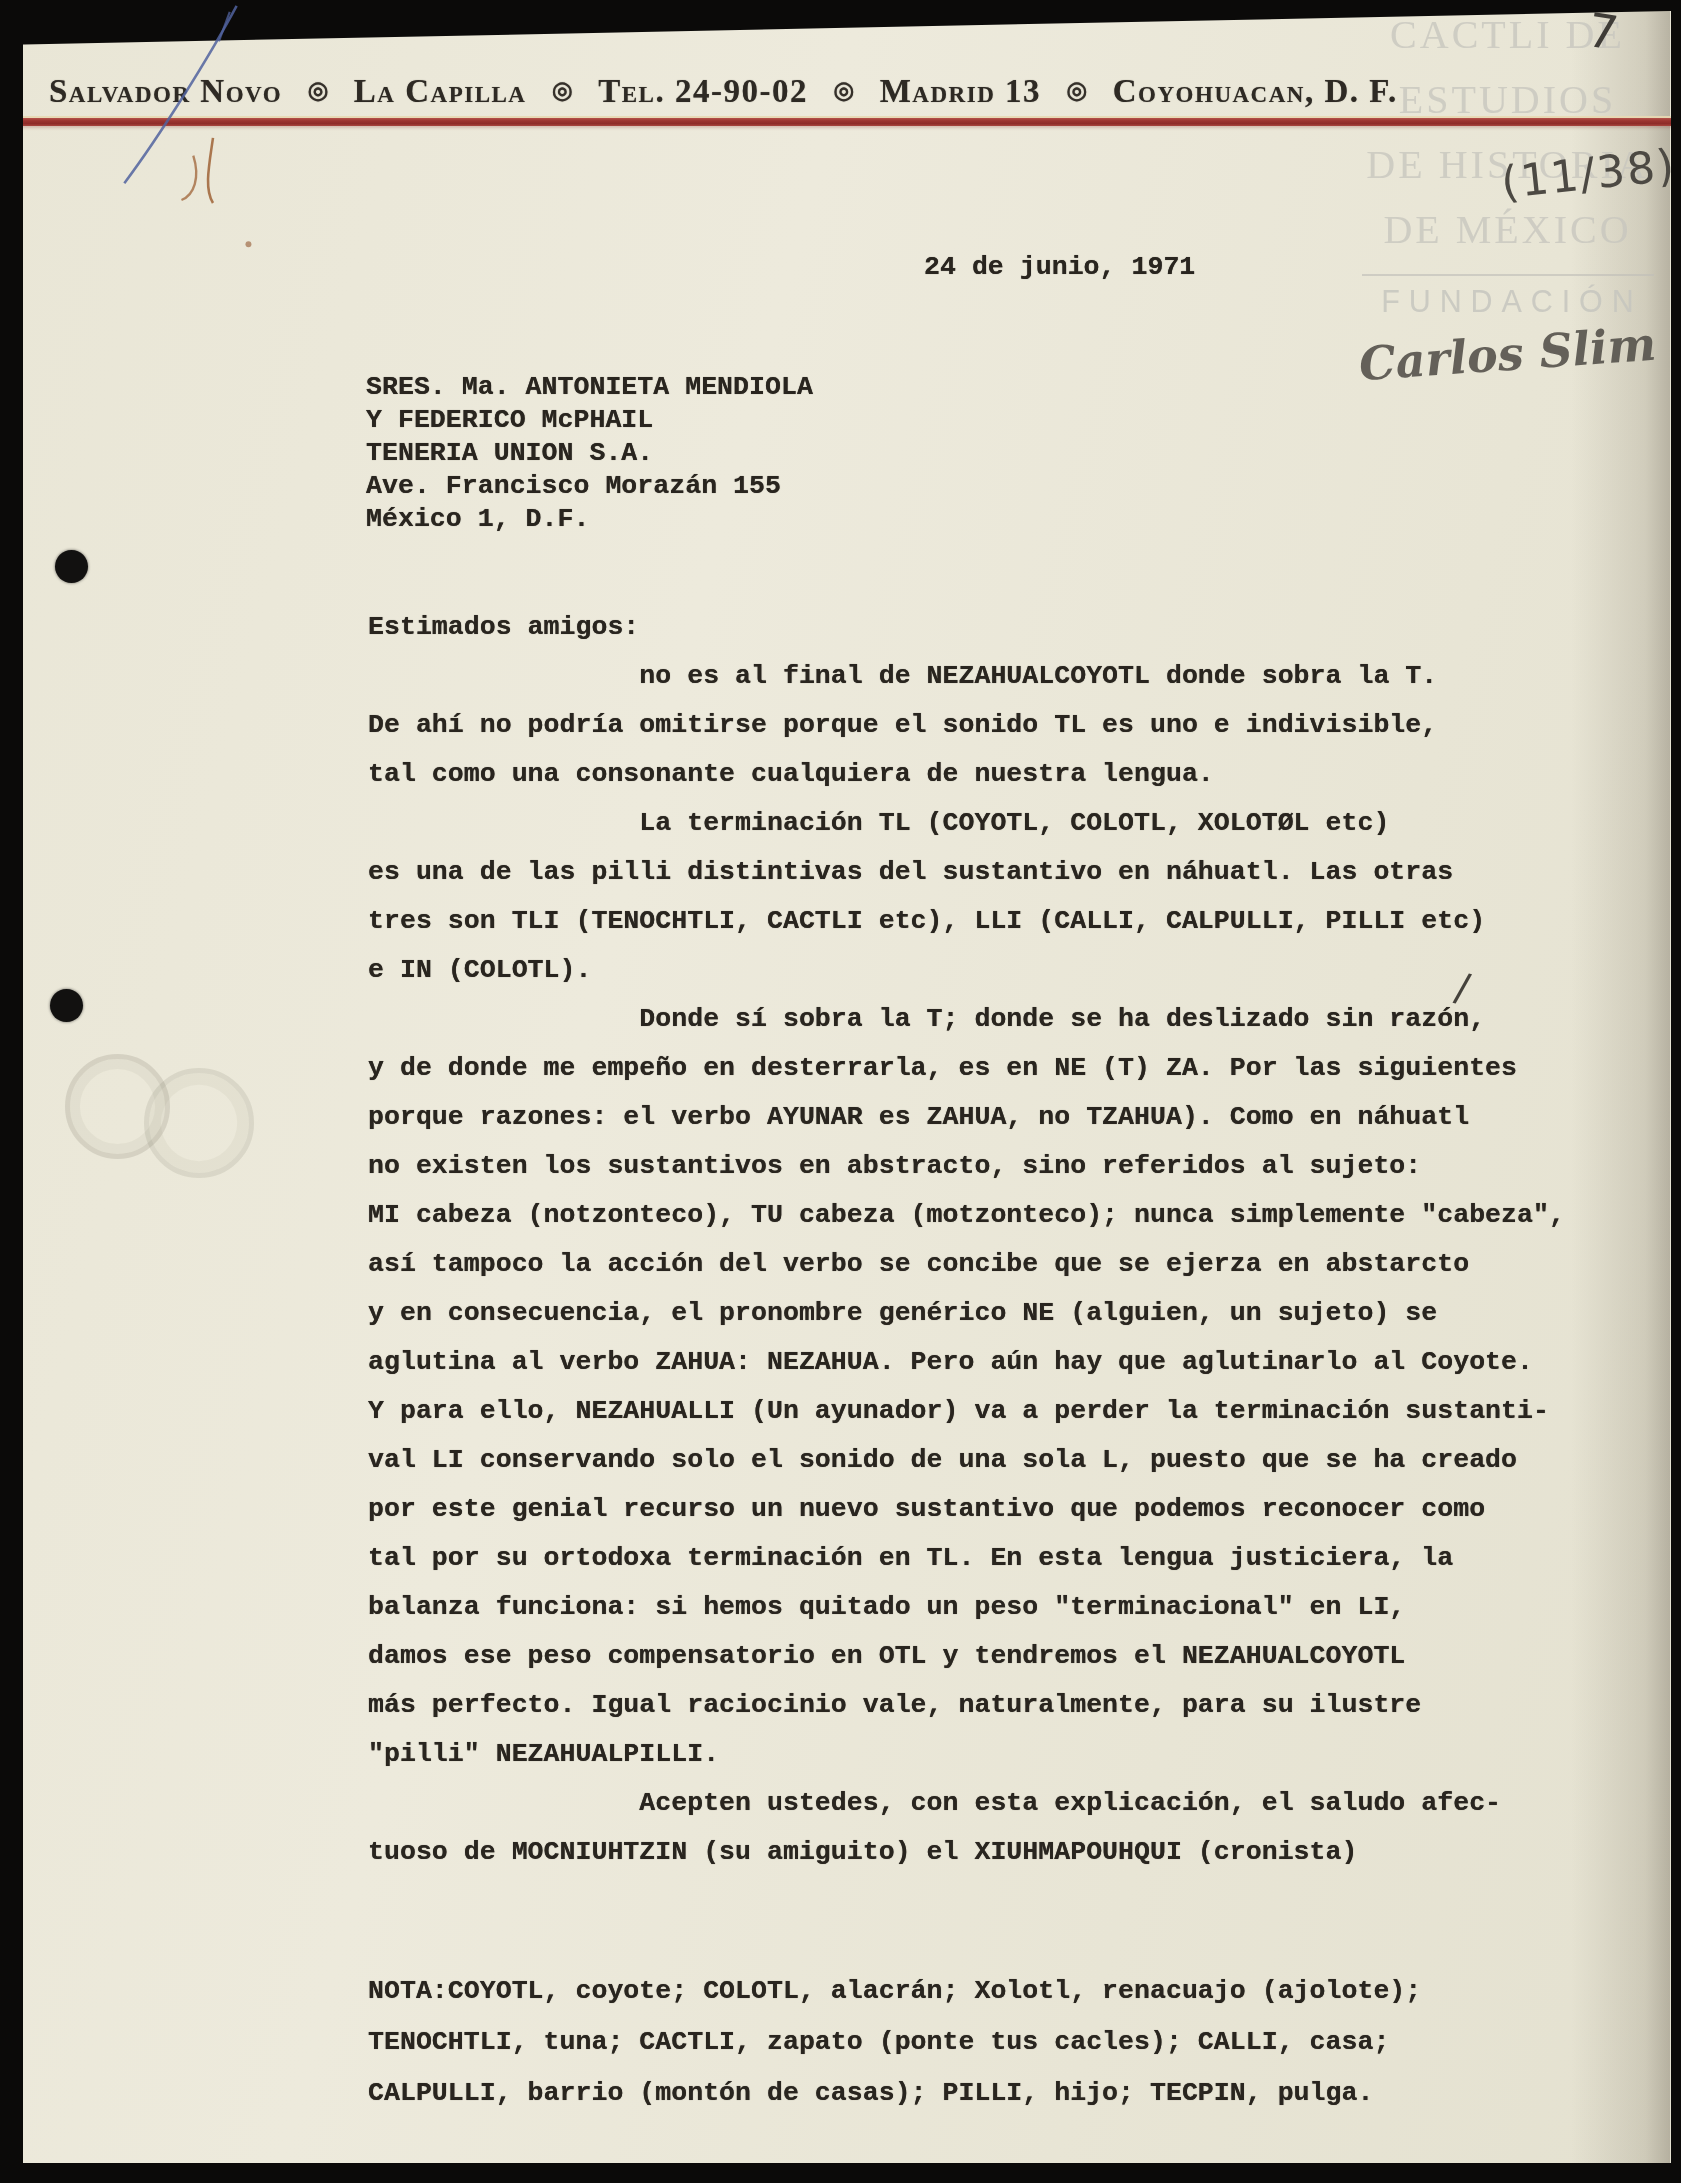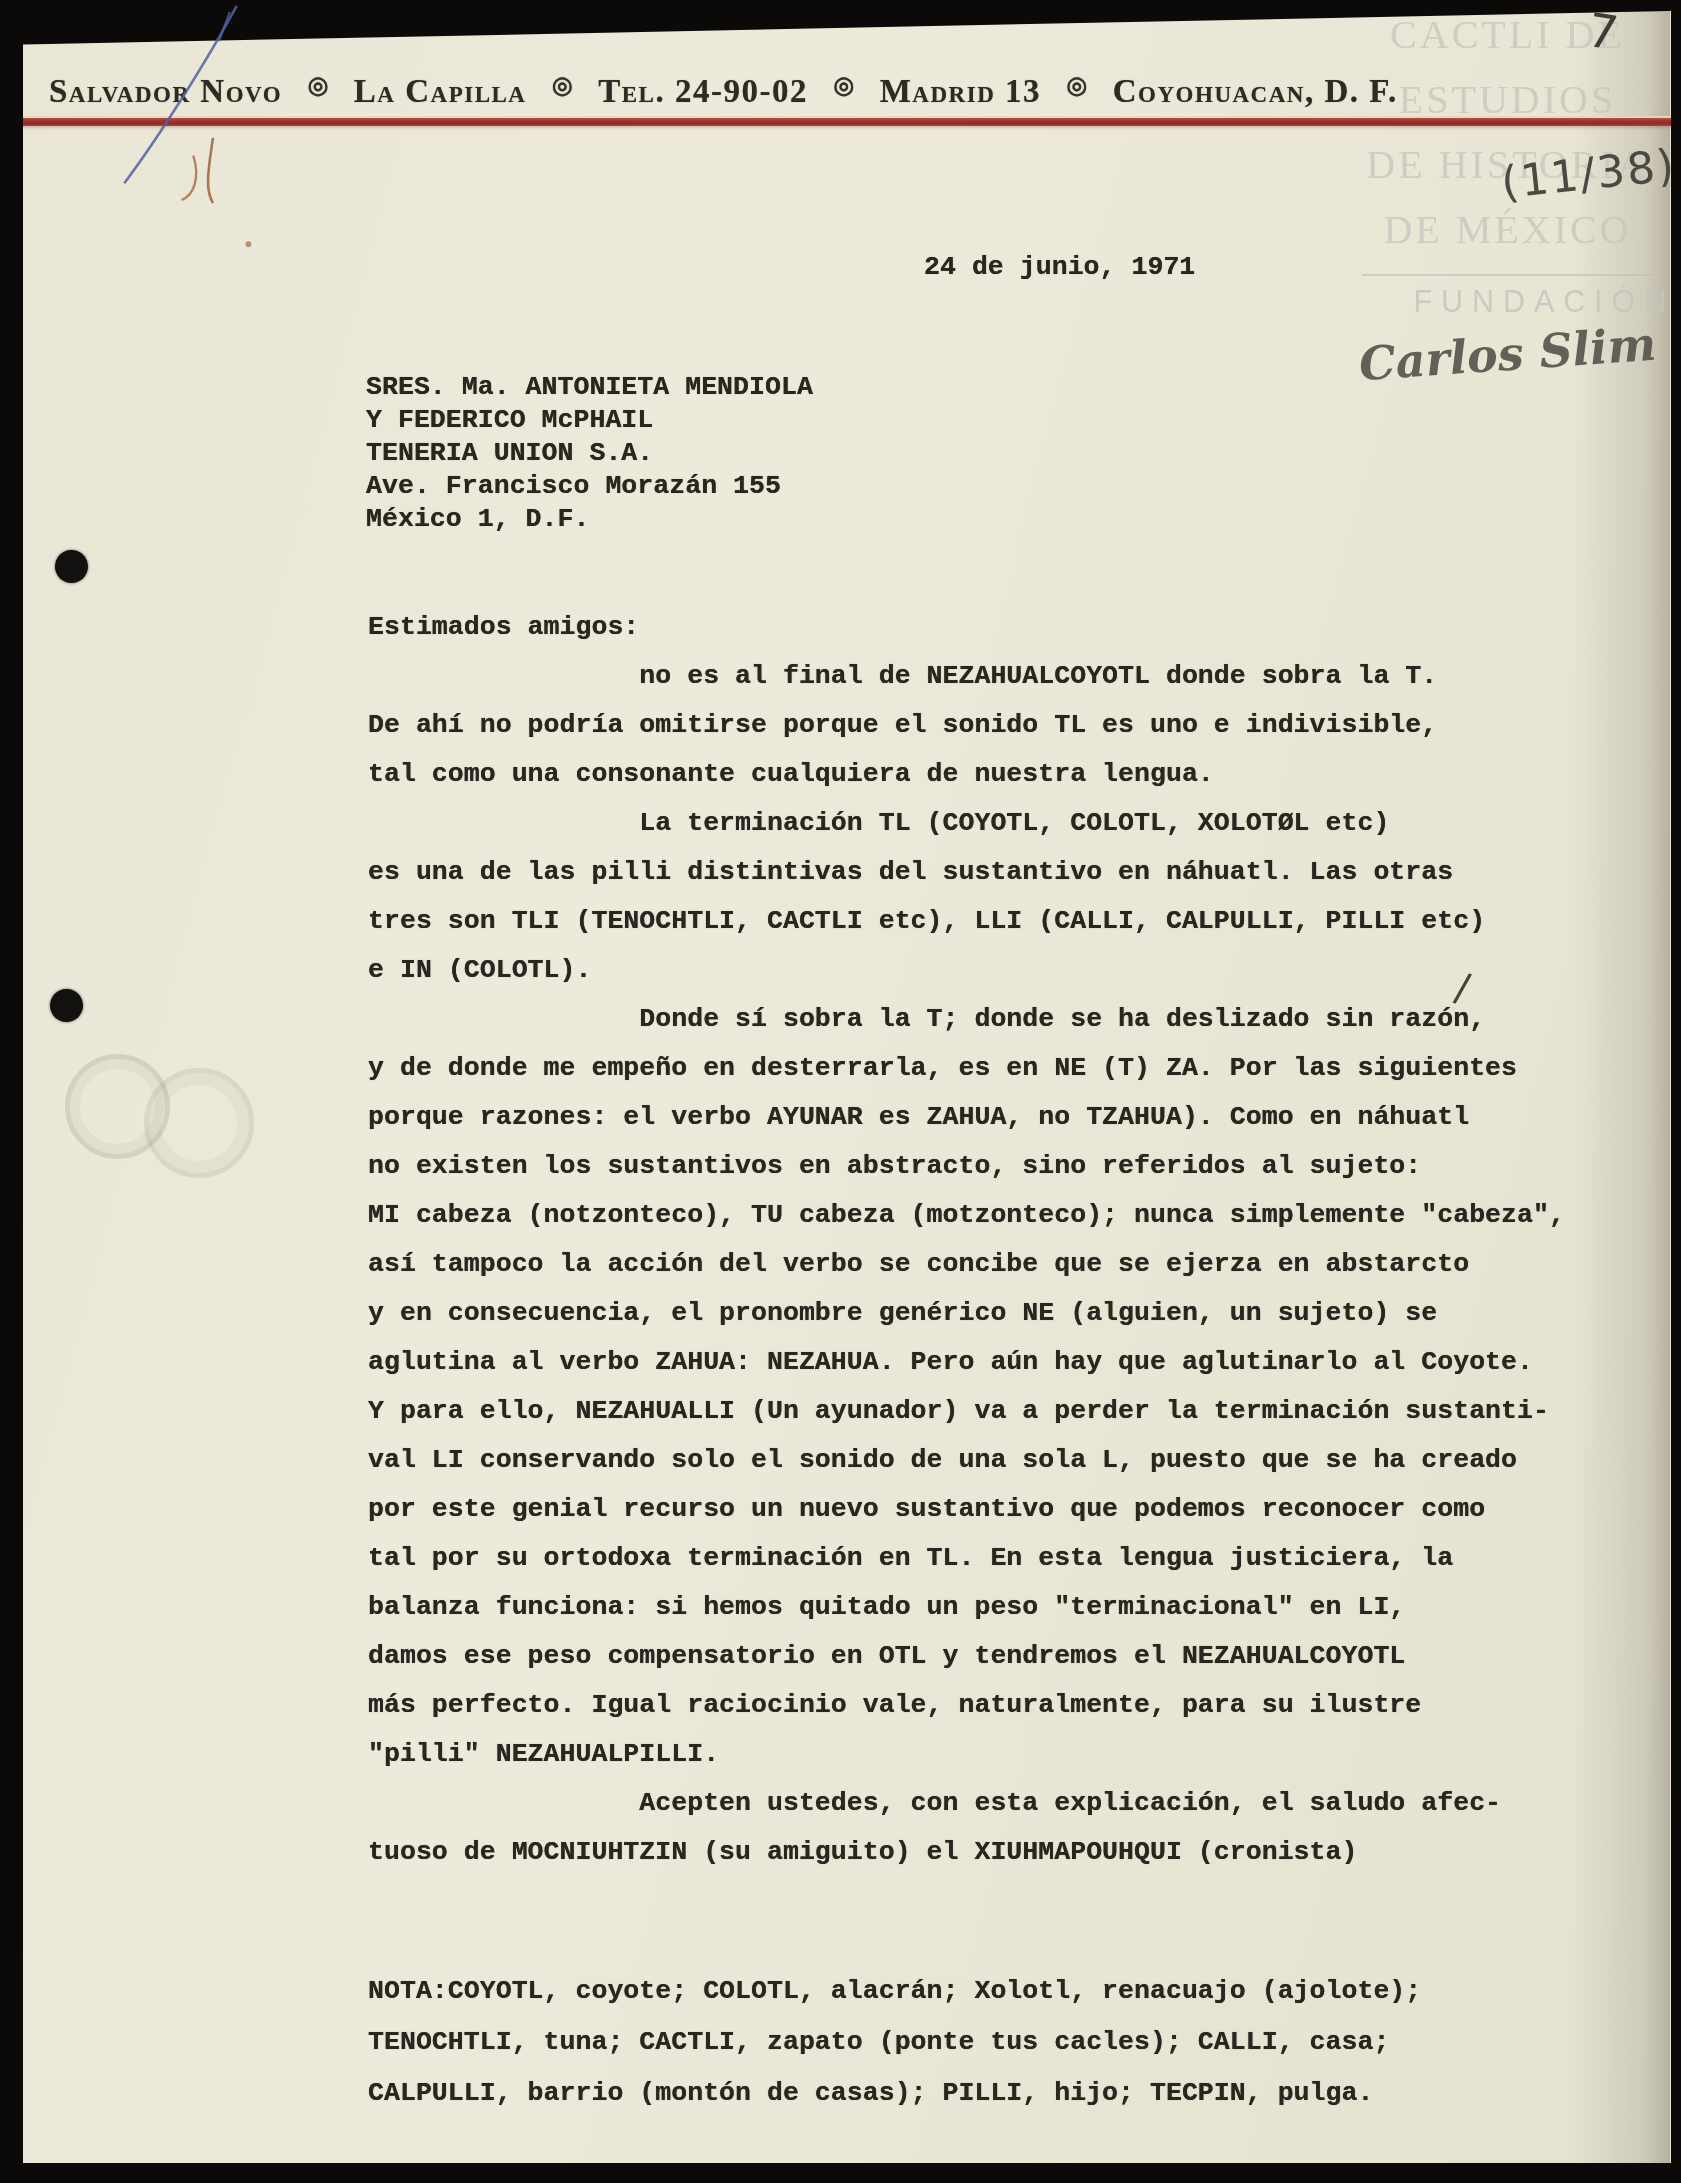--- a/index.html
+++ b/index.html
@@ -16,41 +16,41 @@
     background:linear-gradient(90deg,rgba(90,80,60,0) 0%,rgba(90,80,60,.16) 75%,rgba(60,50,35,.28) 100%);}
   
   .frame{position:absolute;background:#0b0a09;z-index:5;}
   .frame-top{left:0;top:0;width:1682px;height:47px;
     clip-path:polygon(0 0,1682px 0,1682px 10.8px,0 45px);}
   .frame-bottom{left:0;top:2163px;width:1682px;height:20.7px;}
   .frame-left{left:0;top:0;width:22.7px;height:2184px;}
   .frame-right{left:1671px;top:0;width:10.8px;height:2184px;}
   
   .letterhead{
-    position:absolute;left:49px;top:73px;display:flex;align-items:flex-start;z-index:2;
+    position:absolute;left:49px;top:73px;display:flex;align-items:center;z-index:2;
     font-family:"Liberation Serif",serif;font-weight:700;font-variant:small-caps;
     font-size:33px;letter-spacing:1.5px;color:#2e2a24;white-space:nowrap;
     text-shadow:0 0 1px rgba(46,42,36,.55);
   }
   .lh-sep{font-size:23.6px;margin:0 25.6px;letter-spacing:0;position:relative;top:-2px;color:#35302a;}
   .red-rule{
     position:absolute;left:0;top:118px;width:1682px;height:7.9px;z-index:2;
     background:linear-gradient(180deg,#b4524a 0%,#9c3430 35%,#8e2c29 70%,#a8453e 100%);
     box-shadow:0 -2px 0 rgba(232,216,178,.9),0 2px 3px rgba(140,60,50,.25);
   }
   
   .watermark{position:absolute;left:1340px;top:2px;width:335px;text-align:center;z-index:6;pointer-events:none;}
   .wm-line{
     font-family:"Liberation Serif",serif;font-size:40px;line-height:65px;
     letter-spacing:3px;color:rgba(198,197,190,.78);white-space:nowrap;
   }
   .wm-rule{width:292px;height:2px;margin:11.8px auto 7.9px;background:rgba(192,191,184,.65);}
   .wm-fundacion{
     font-family:"Liberation Sans",sans-serif;font-size:30.5px;letter-spacing:8.9px;
-    padding-left:8.9px;color:rgba(198,197,190,.85);white-space:nowrap;text-align:right;
+    padding-left:8.9px;color:rgba(198,197,190,.85);white-space:nowrap;
   }
   .wm-signature{
     font-family:"DejaVu Serif",serif;font-style:italic;font-weight:700;
     font-size:46px;color:rgba(88,85,78,.92);transform:rotate(-4deg);
     margin-top:7.9px;white-space:nowrap;
   }
   
   .tw{
     font-family:"Liberation Mono","DejaVu Sans Mono",monospace;font-weight:700;
     color:#29251f;text-shadow:0 0 0.7px rgba(41,37,31,.85);z-index:3;position:absolute;

